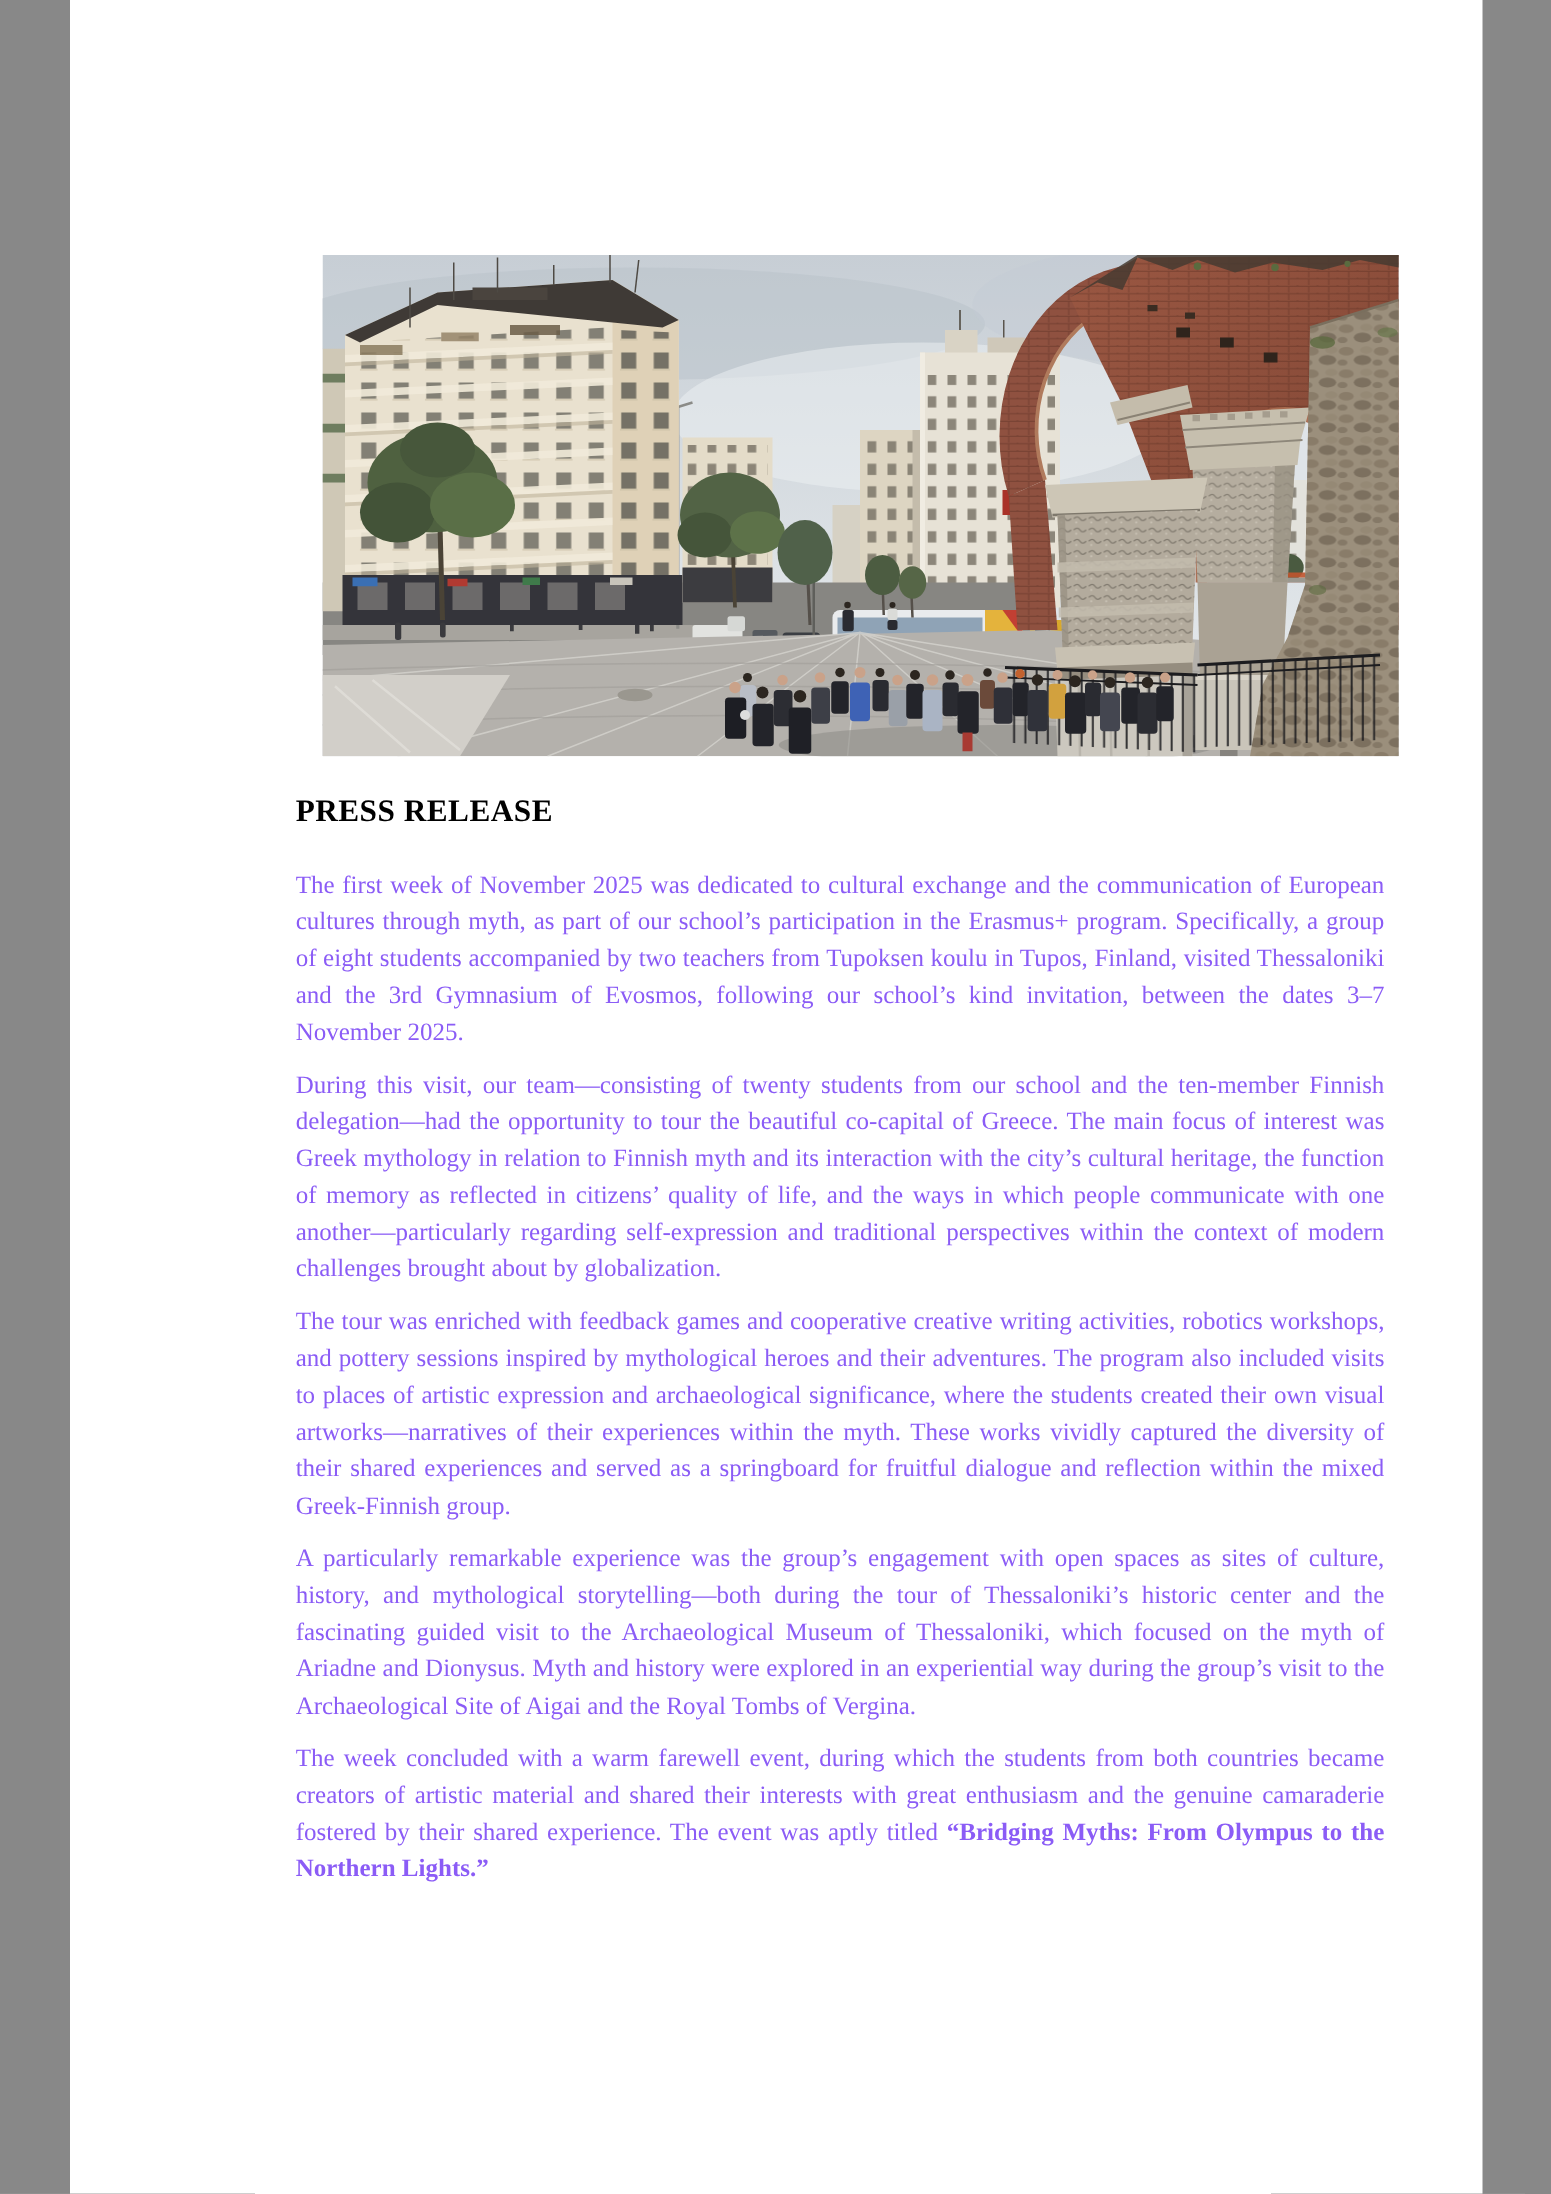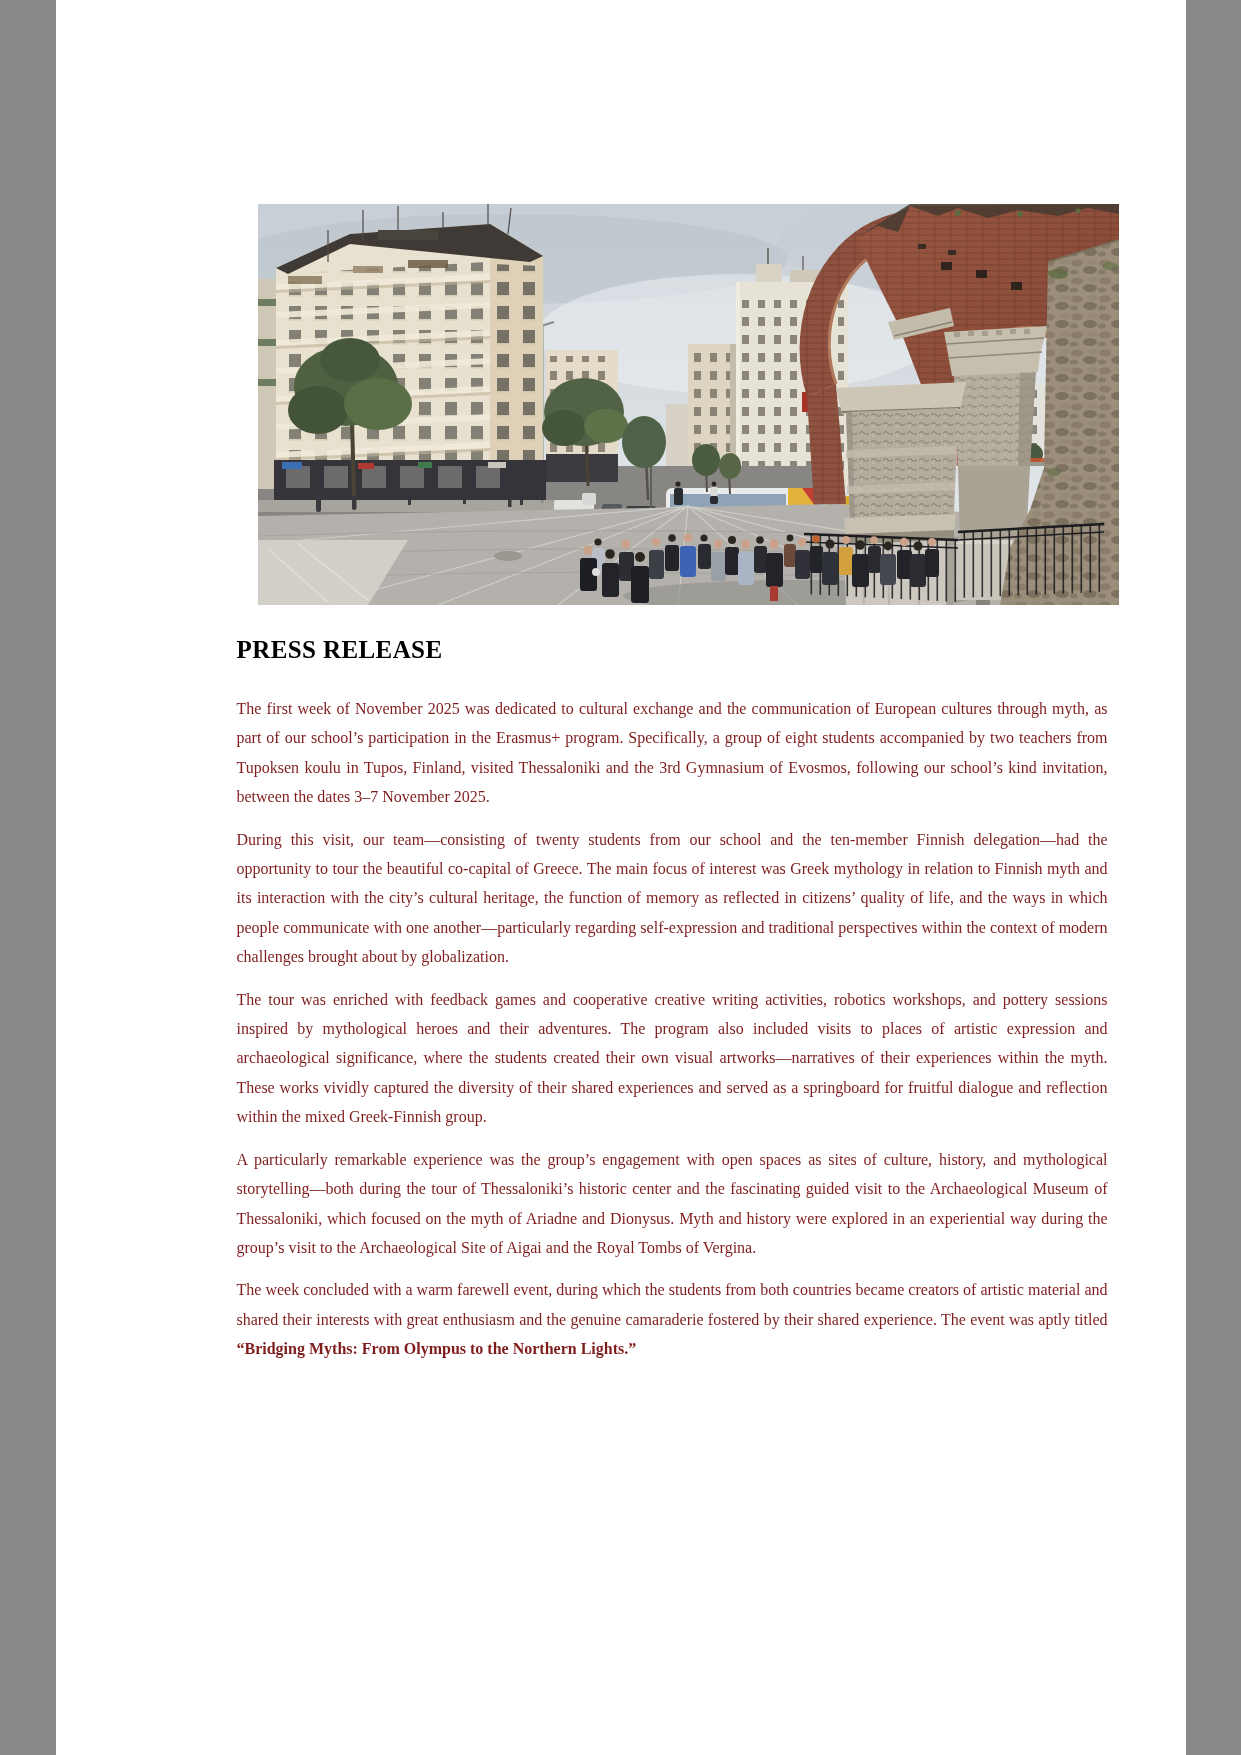--- a/index.html
+++ b/index.html
@@ -2,22 +2,22 @@
 <html><head>
 <meta charset="utf-8">
 <style>
   html,body{margin:0;padding:0;background:#888;}
   .page{position:relative;width:1130px;height:1755px;background:#ffffff;margin:0 auto;
         font-family:"Liberation Serif", serif;overflow:hidden;}
   .photo{position:absolute;left:202px;top:204px;width:861px;height:401px;}
   .photo svg{display:block;width:100%;height:100%;}
   .heading{position:absolute;left:181px;top:636px;margin:0;font-size:25px;font-weight:700;
            letter-spacing:0.4px;color:#000;font-family:"Liberation Serif", serif;}
-  .body-text{position:absolute;left:181px;top:694px;width:871px;font-size:16px;
-             line-height:29.4px;text-align:justify;color:#7f1d1d;}
+  .body-text{position:absolute;left:181px;top:694px;width:871px;font-size:20px;
+             line-height:29.4px;text-align:justify;color:#8b5cf6;}
   .body-text p{margin:0 0 13px 0;}
   .bold-title{font-weight:700;}
 </style>
 </head>
 <body>
 
 <div class="page">
 
   <div class="photo" role="img" aria-label="Street photo of the Arch of Galerius (Kamara) in Thessaloniki: brick Roman arches on carved marble piers, apartment buildings, a city bus, a crosswalk and a group of students gathered on the paved square under an overcast sky">
     <svg viewBox="0 0 861 401" preserveAspectRatio="none">

